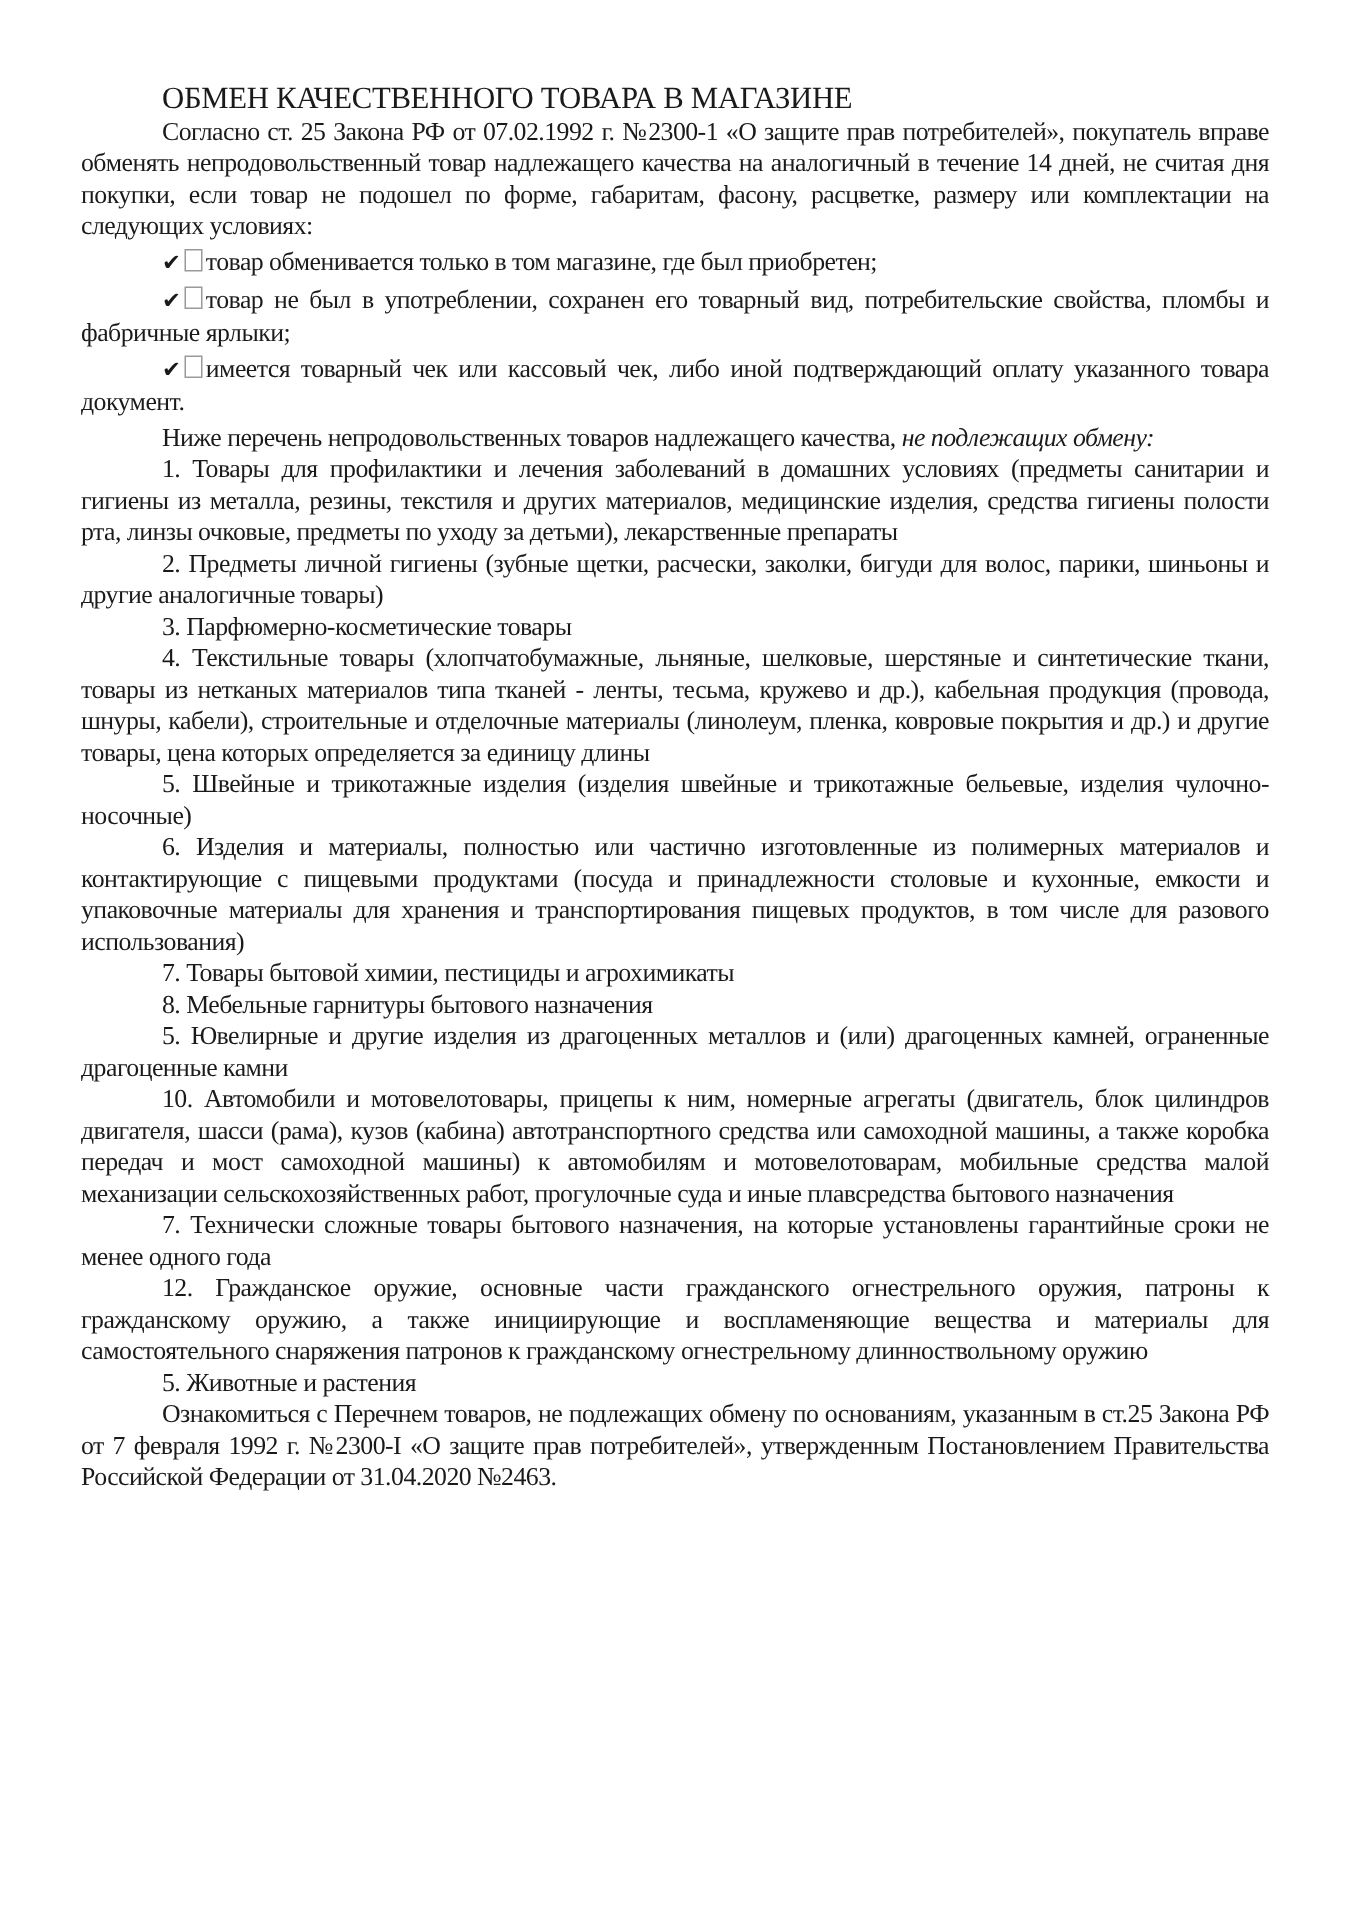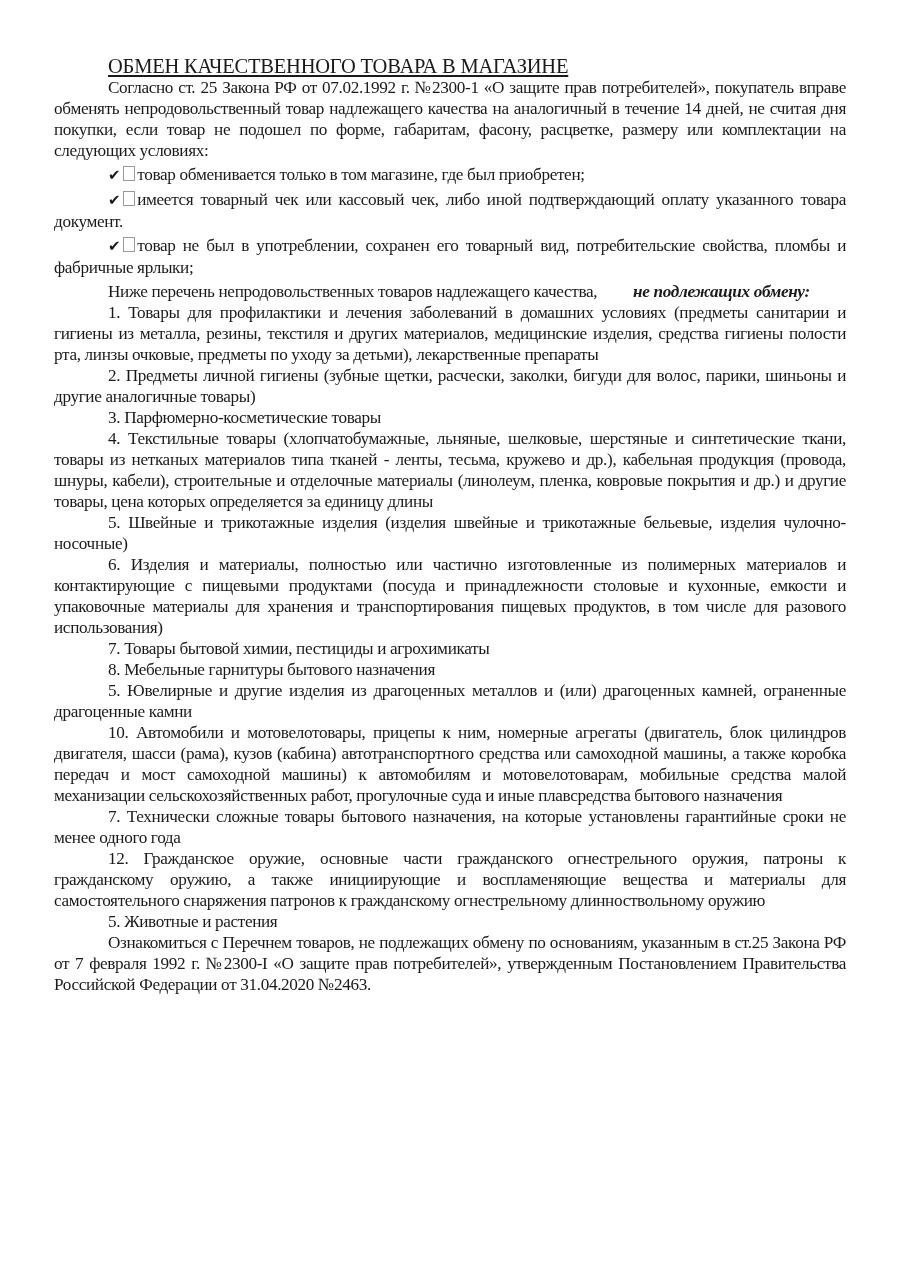--- a/index.html
+++ b/index.html
@@ -2,37 +2,37 @@
 <html><head>
 <meta charset="utf-8">
 <style>
   html, body { margin: 0; padding: 0; background: #ffffff; }
   body { width: 900px; height: 1272px; position: relative; overflow: hidden; }
   .page {
     position: absolute; left: 54px; top: 55px; width: 792px;
     font-family: "Liberation Serif", serif; font-size: 17.2px; line-height: 21px;
     color: #1a1a1a; letter-spacing: -0.35px;
   }
-  .title { font-size: 20.5px; line-height: 22px; margin-left: 54px; letter-spacing: -0.2px; text-decoration: underline; }
+  .title { font-size: 20.5px; line-height: 22px; margin-left: 54px; letter-spacing: -0.2px; }
   p { margin: 0; text-align: justify; text-indent: 54px; }
   .check { margin-top: 3px; margin-bottom: 3px; }
   .check .mark { font-family: "DejaVu Sans", sans-serif; font-weight: bold; font-size: 15px; }
   .check .box { display: inline-block; width: 10px; height: 13px; border: 1px solid #9a9a9a; margin: 0 2px 0 3px; vertical-align: -1px; }
-  .em { font-weight: bold; font-style: italic; margin-left: 32px; }
+  .em { font-weight: normal; font-style: italic; }
 </style>
 </head>
 <body>
 
 <div class="page">
   <div class="title">ОБМЕН КАЧЕСТВЕННОГО ТОВАРА В МАГАЗИНЕ</div>
   <p>Согласно ст. 25 Закона РФ от 07.02.1992 г.  №2300-1 «О защите прав потребителей», покупатель вправе обменять непродовольственный товар надлежащего качества на аналогичный в течение 14 дней, не считая дня покупки, если товар не подошел по форме, габаритам, фасону, расцветке, размеру или комплектации на следующих условиях:</p>
 
   <p class="check"><span class="mark">✔</span><span class="box"></span><span>товар обменивается только в том магазине, где был приобретен;</span></p>
+  <p class="check"><span class="mark">✔</span><span class="box"></span><span>товар не был в употреблении, сохранен его товарный вид, потребительские свойства, пломбы и фабричные ярлыки;</span></p>
   <p class="check"><span class="mark">✔</span><span class="box"></span><span>имеется товарный чек или кассовый чек, либо иной подтверждающий оплату указанного товара документ.</span></p>
-  <p class="check"><span class="mark">✔</span><span class="box"></span><span>товар не был в употреблении, сохранен его товарный вид, потребительские свойства, пломбы и фабричные ярлыки;</span></p>
 
   <p><span>Ниже перечень непродовольственных товаров надлежащего качества, </span><span class="em">не подлежащих обмену:</span></p>
 
   <p>1. Товары для профилактики и лечения заболеваний в домашних условиях (предметы санитарии и гигиены из металла, резины, текстиля и других материалов, медицинские изделия, средства гигиены полости рта, линзы очковые, предметы по уходу за детьми), лекарственные препараты</p>
   <p>2. Предметы личной гигиены (зубные щетки, расчески, заколки, бигуди для волос, парики, шиньоны и другие аналогичные товары)</p>
   <p>3. Парфюмерно-косметические товары</p>
   <p>4. Текстильные товары (хлопчатобумажные, льняные, шелковые, шерстяные и синтетические ткани, товары из нетканых материалов типа тканей - ленты, тесьма, кружево и др.), кабельная продукция (провода, шнуры, кабели), строительные и отделочные материалы (линолеум, пленка, ковровые покрытия и др.) и другие товары, цена которых определяется за единицу длины</p>
   <p>5. Швейные и трикотажные изделия (изделия швейные и трикотажные бельевые, изделия чулочно-носочные)</p>
   <p>6. Изделия и материалы, полностью или частично изготовленные из полимерных материалов и контактирующие с пищевыми продуктами (посуда и принадлежности столовые и кухонные, емкости и упаковочные материалы для хранения и транспортирования пищевых продуктов, в том числе для разового использования)</p>
   <p>7. Товары бытовой химии, пестициды и агрохимикаты</p>

